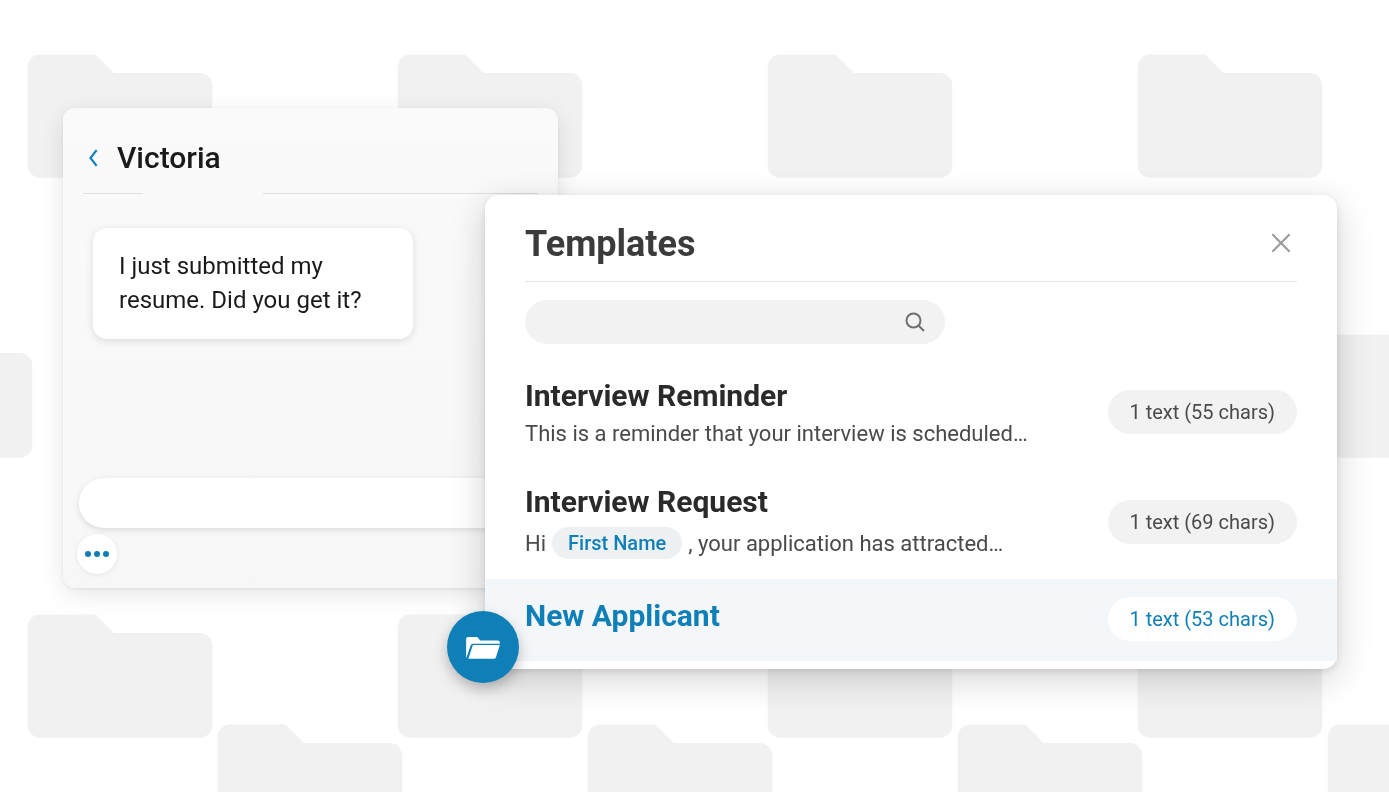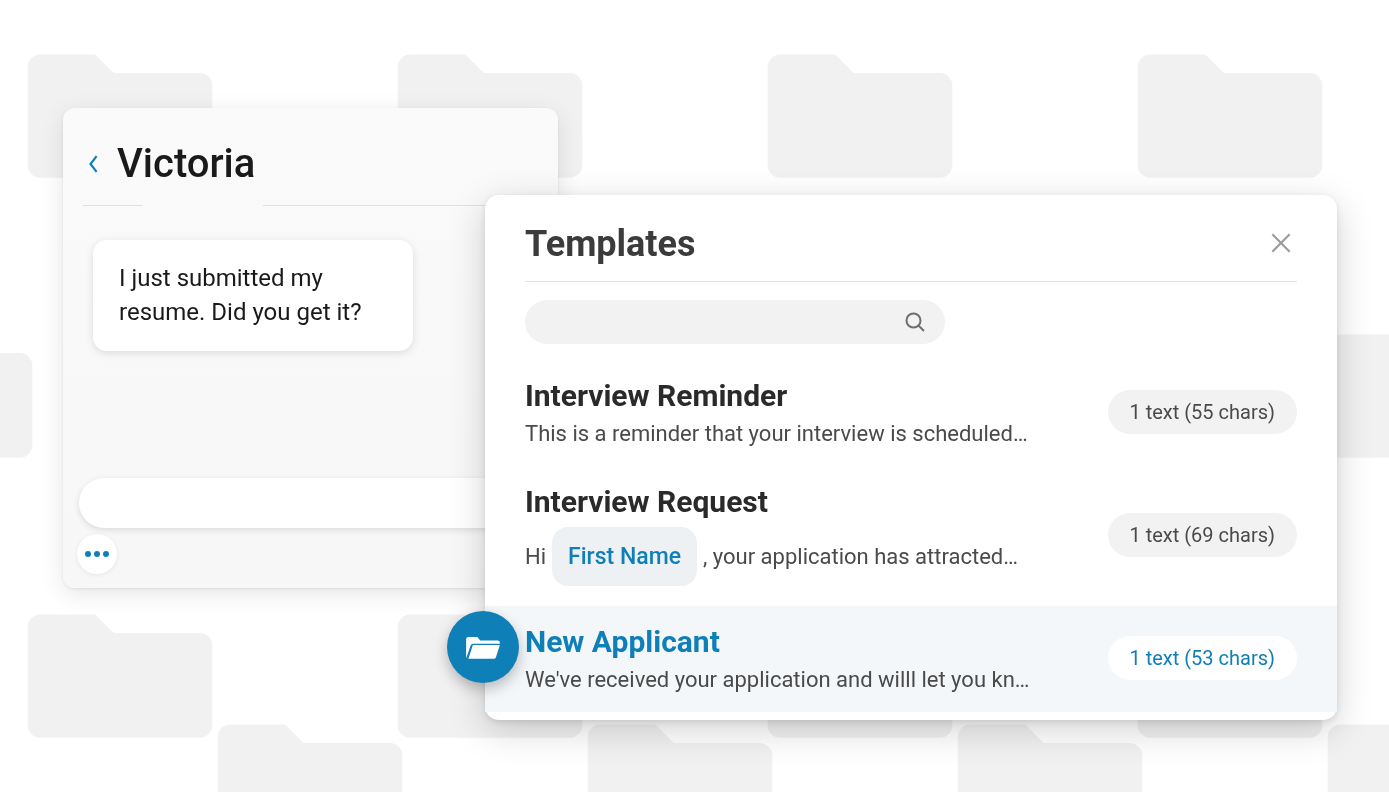--- a/index.html
+++ b/index.html
@@ -82,21 +82,21 @@
 
     .back-chevron svg {
       width: 14px;
       height: 22px;
       stroke: #0f7fb8;
       fill: none;
       stroke-width: 2.5;
     }
 
     .chat-contact-name {
-      font-size: 40px;
+      font-size: 30px;
       font-weight: 500;
       color: #1a1a1a;
     }
 
     .chat-bubble {
       margin-top: 34px;
       margin-left: 12px;
       background: #ffffff;
       border-radius: 14px;
       padding: 22px 26px;
@@ -303,22 +303,22 @@
       white-space: nowrap;
       overflow: hidden;
       text-overflow: ellipsis;
     }
 
     .merge-tag {
       display: inline-block;
       background: #eef1f3;
       color: #0f7fb8;
       border-radius: 16px;
-      padding: 16px 16px;
-      font-size: 23px;
+      padding: 4px 16px;
+      font-size: 20px;
       font-weight: 500;
       flex-shrink: 0;
     }
 
     .template-badge {
       background: #f2f2f2;
       color: #4a4a4a;
       border-radius: 22px;
       padding: 10px 22px;
       font-size: 20px;
@@ -476,21 +476,18 @@
           <span class="merge-tag">First Name</span>
           <span class="text-span"> , your application has attracted…</span>
         </div>
       </div>
       <div class="template-badge">1 text (69 chars)</div>
     </div>
 
     <div class="template-row active">
       <div class="template-row-main">
         <div class="template-row-title">New Applicant</div>
-        <div class="template-row-preview">
-          <span class="text-span">We've received your application and willl let you kn…</span>
-        </div>
       </div>
       <div class="template-badge">1 text (53 chars)</div>
     </div>
 
   </div>
 </div>
 
 </body></html>

